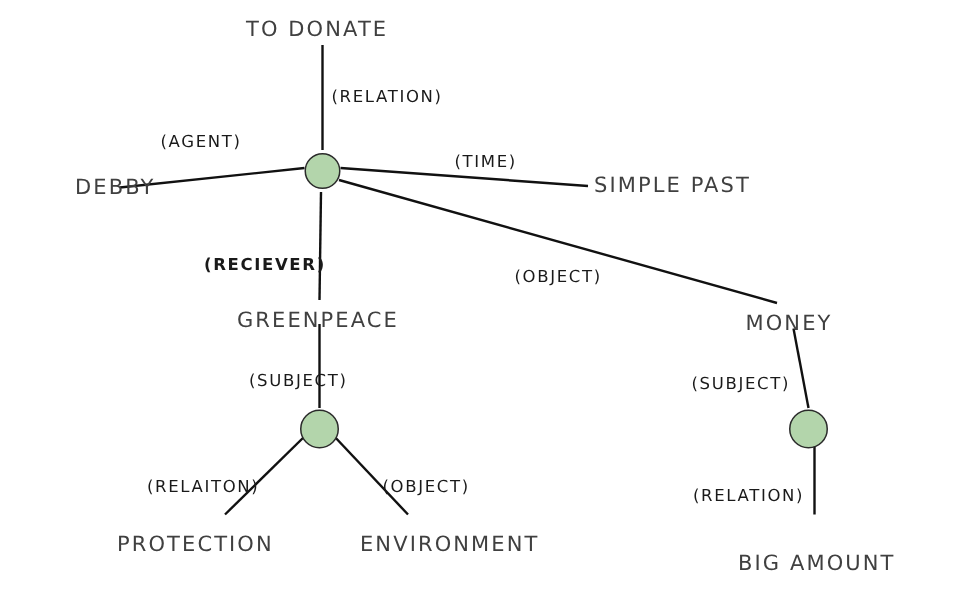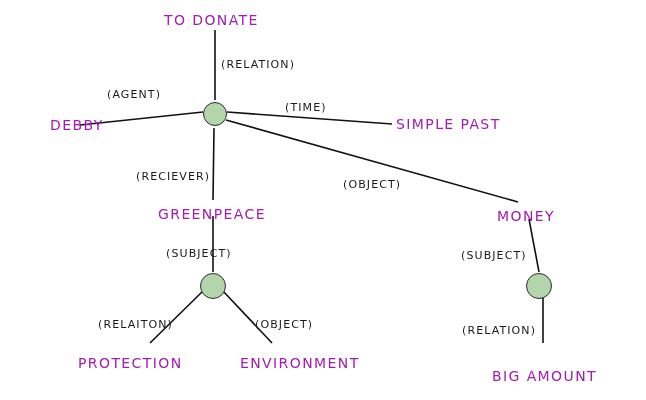--- a/index.html
+++ b/index.html
@@ -1,20 +1,20 @@
 <!DOCTYPE html>
 <html><head>
 <meta charset="utf-8">
 <style>
   html,body{margin:0;padding:0;}
   body{width:646px;height:400px;background:#ffffff;font-family:"DejaVu Sans",sans-serif;overflow:hidden;}
   #stage{position:relative;width:646px;height:400px;}
   svg.edges{position:absolute;left:0;top:0;width:646px;height:400px;}
   .node-circle{position:absolute;border-radius:50%;background:#b3d5ab;border:1px solid #2b2b2b;box-sizing:border-box;}
-  .txt{position:absolute;white-space:nowrap;color:#a21caf;}
+  .txt{position:absolute;white-space:nowrap;color:#404040;}
   .term{font-size:14px;letter-spacing:1.4px;font-variant:small-caps;text-transform:uppercase;}
   .rel{font-size:11px;letter-spacing:1.1px;color:#1a1a1a;text-transform:uppercase;}
 </style>
 </head>
 <body>
 
 <div id="stage">
 
   <svg class="edges" viewBox="0 0 646 400">
 
@@ -40,22 +40,22 @@
   <div class="txt term" style="left:18px;top:117px;margin-left:32px;">Debby</div>
   <div class="txt term" style="left:158px;top:206px;">Greenpeace</div>
   <div class="txt term" style="left:396px;top:116px;">Simple past</div>
   <div class="txt term" style="left:497px;top:208px;">Money</div>
   <div class="txt term" style="left:78px;top:355px;">Protection</div>
   <div class="txt term" style="left:240px;top:355px;">Environment</div>
   <div class="txt term" style="left:492px;top:368px;">Big amount</div>
 
   <div class="txt rel" style="left:221px;top:58px;">(relation)</div>
   <div class="txt rel" style="left:107px;top:88px;">(agent)</div>
-  <div class="txt rel" style="left:285px;top:101px;">(time)</div>
-  <div class="txt rel" style="left:136px;top:170px;">(reciever)</div>
+  <div class="txt rel" style="left:303px;top:101px;">(time)</div>
+  <div class="txt rel" style="left:136px;top:170px;font-weight:bold;">(reciever)</div>
   <div class="txt rel" style="left:343px;top:178px;">(object)</div>
   <div class="txt rel" style="left:166px;top:247px;">(subject)</div>
   <div class="txt rel" style="left:461px;top:249px;">(subject)</div>
   <div class="txt rel" style="left:98px;top:318px;">(relaiton)</div>
   <div class="txt rel" style="left:255px;top:318px;">(object)</div>
   <div class="txt rel" style="left:462px;top:324px;">(relation)</div>
 
 </div>
 
 </body></html>

